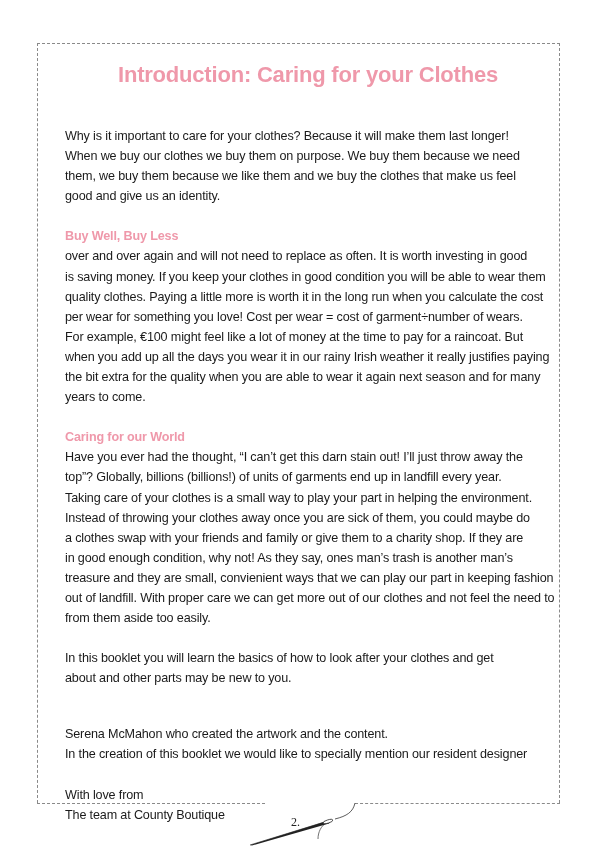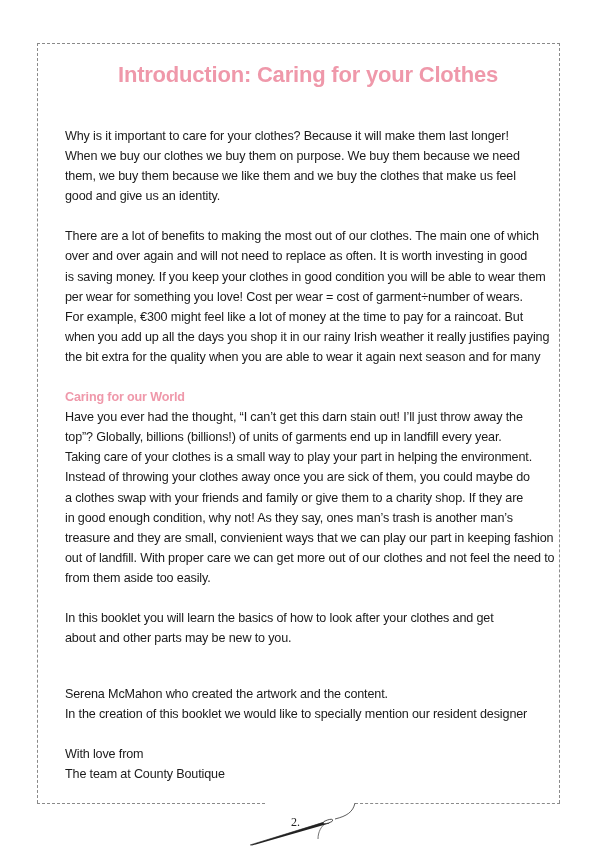--- a/index.html
+++ b/index.html
@@ -103,27 +103,29 @@
   <div>
     <p>Why is it important to care for your clothes? Because it will make them last longer!</p>
     <p>When we buy our clothes we buy them on purpose. We buy them because we need</p>
     <p>them, we buy them because we like them and we buy the clothes that make us feel</p>
     <p>good and give us an identity.</p>
   </div>
 
   <div class="gap-lg"></div>
 
   <div>
-    <p>There are a lot of benefits to making the most out of our clothes. The main one of which</p>
+    <p class="section-heading">Buy Well, Buy Less</p>
     <p>over and over again and will not need to replace as often. It is worth investing in good</p>
     <p>is saving money. If you keep your clothes in good condition you will be able to wear them</p>
+    <p>quality clothes. Paying a little more is worth it in the long run when you calculate the cost</p>
     <p>per wear for something you love! Cost per wear = cost of garment÷number of wears.</p>
-    <p>For example, €300 might feel like a lot of money at the time to pay for a raincoat. But</p>
-    <p>when you add up all the days you shop it in our rainy Irish weather it really justifies paying</p>
+    <p>For example, €100 might feel like a lot of money at the time to pay for a raincoat. But</p>
+    <p>when you add up all the days you wear it in our rainy Irish weather it really justifies paying</p>
     <p>the bit extra for the quality when you are able to wear it again next season and for many</p>
+    <p>years to come.</p>
   </div>
 
   <div class="gap-lg"></div>
 
   <div>
     <p class="section-heading">Caring for our World</p>
     <p>Have you ever had the thought, “I can’t get this darn stain out! I’ll just throw away the</p>
     <p>top”? Globally, billions (billions!) of units of garments end up in landfill every year.</p>
     <p>Taking care of your clothes is a small way to play your part in helping the environment.</p>
     <p>Instead of throwing your clothes away once you are sick of them, you could maybe do</p>

